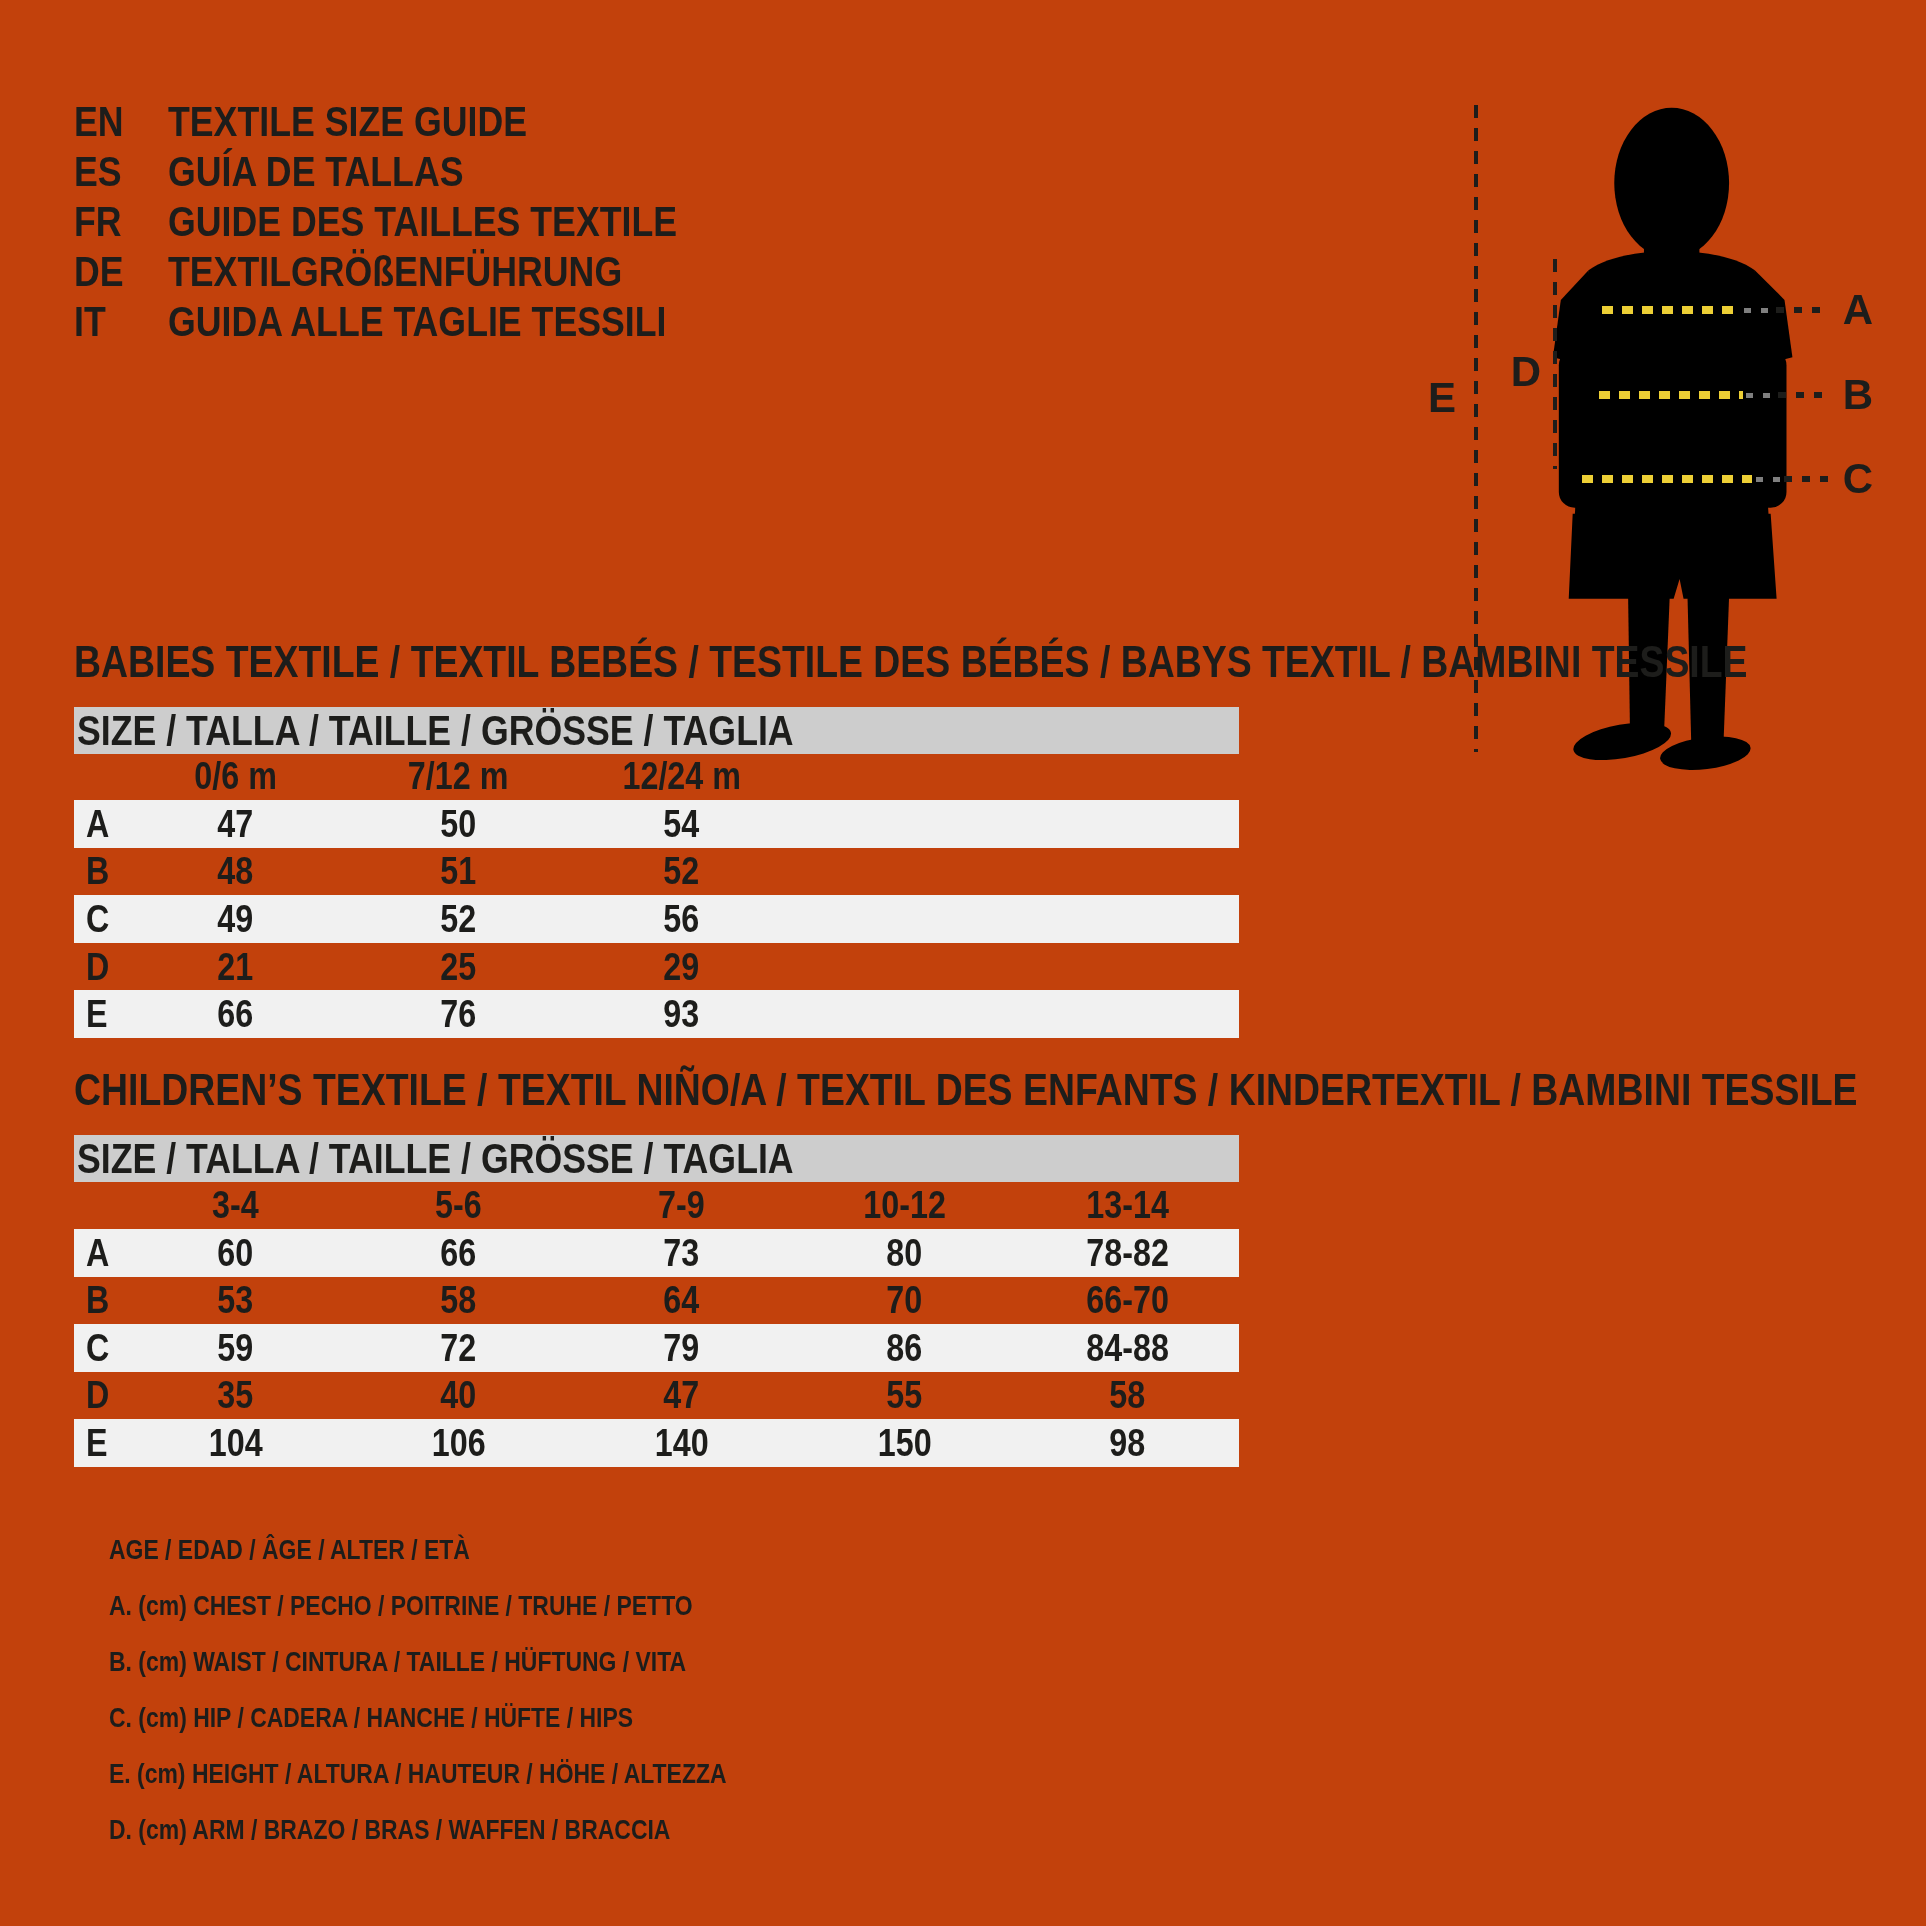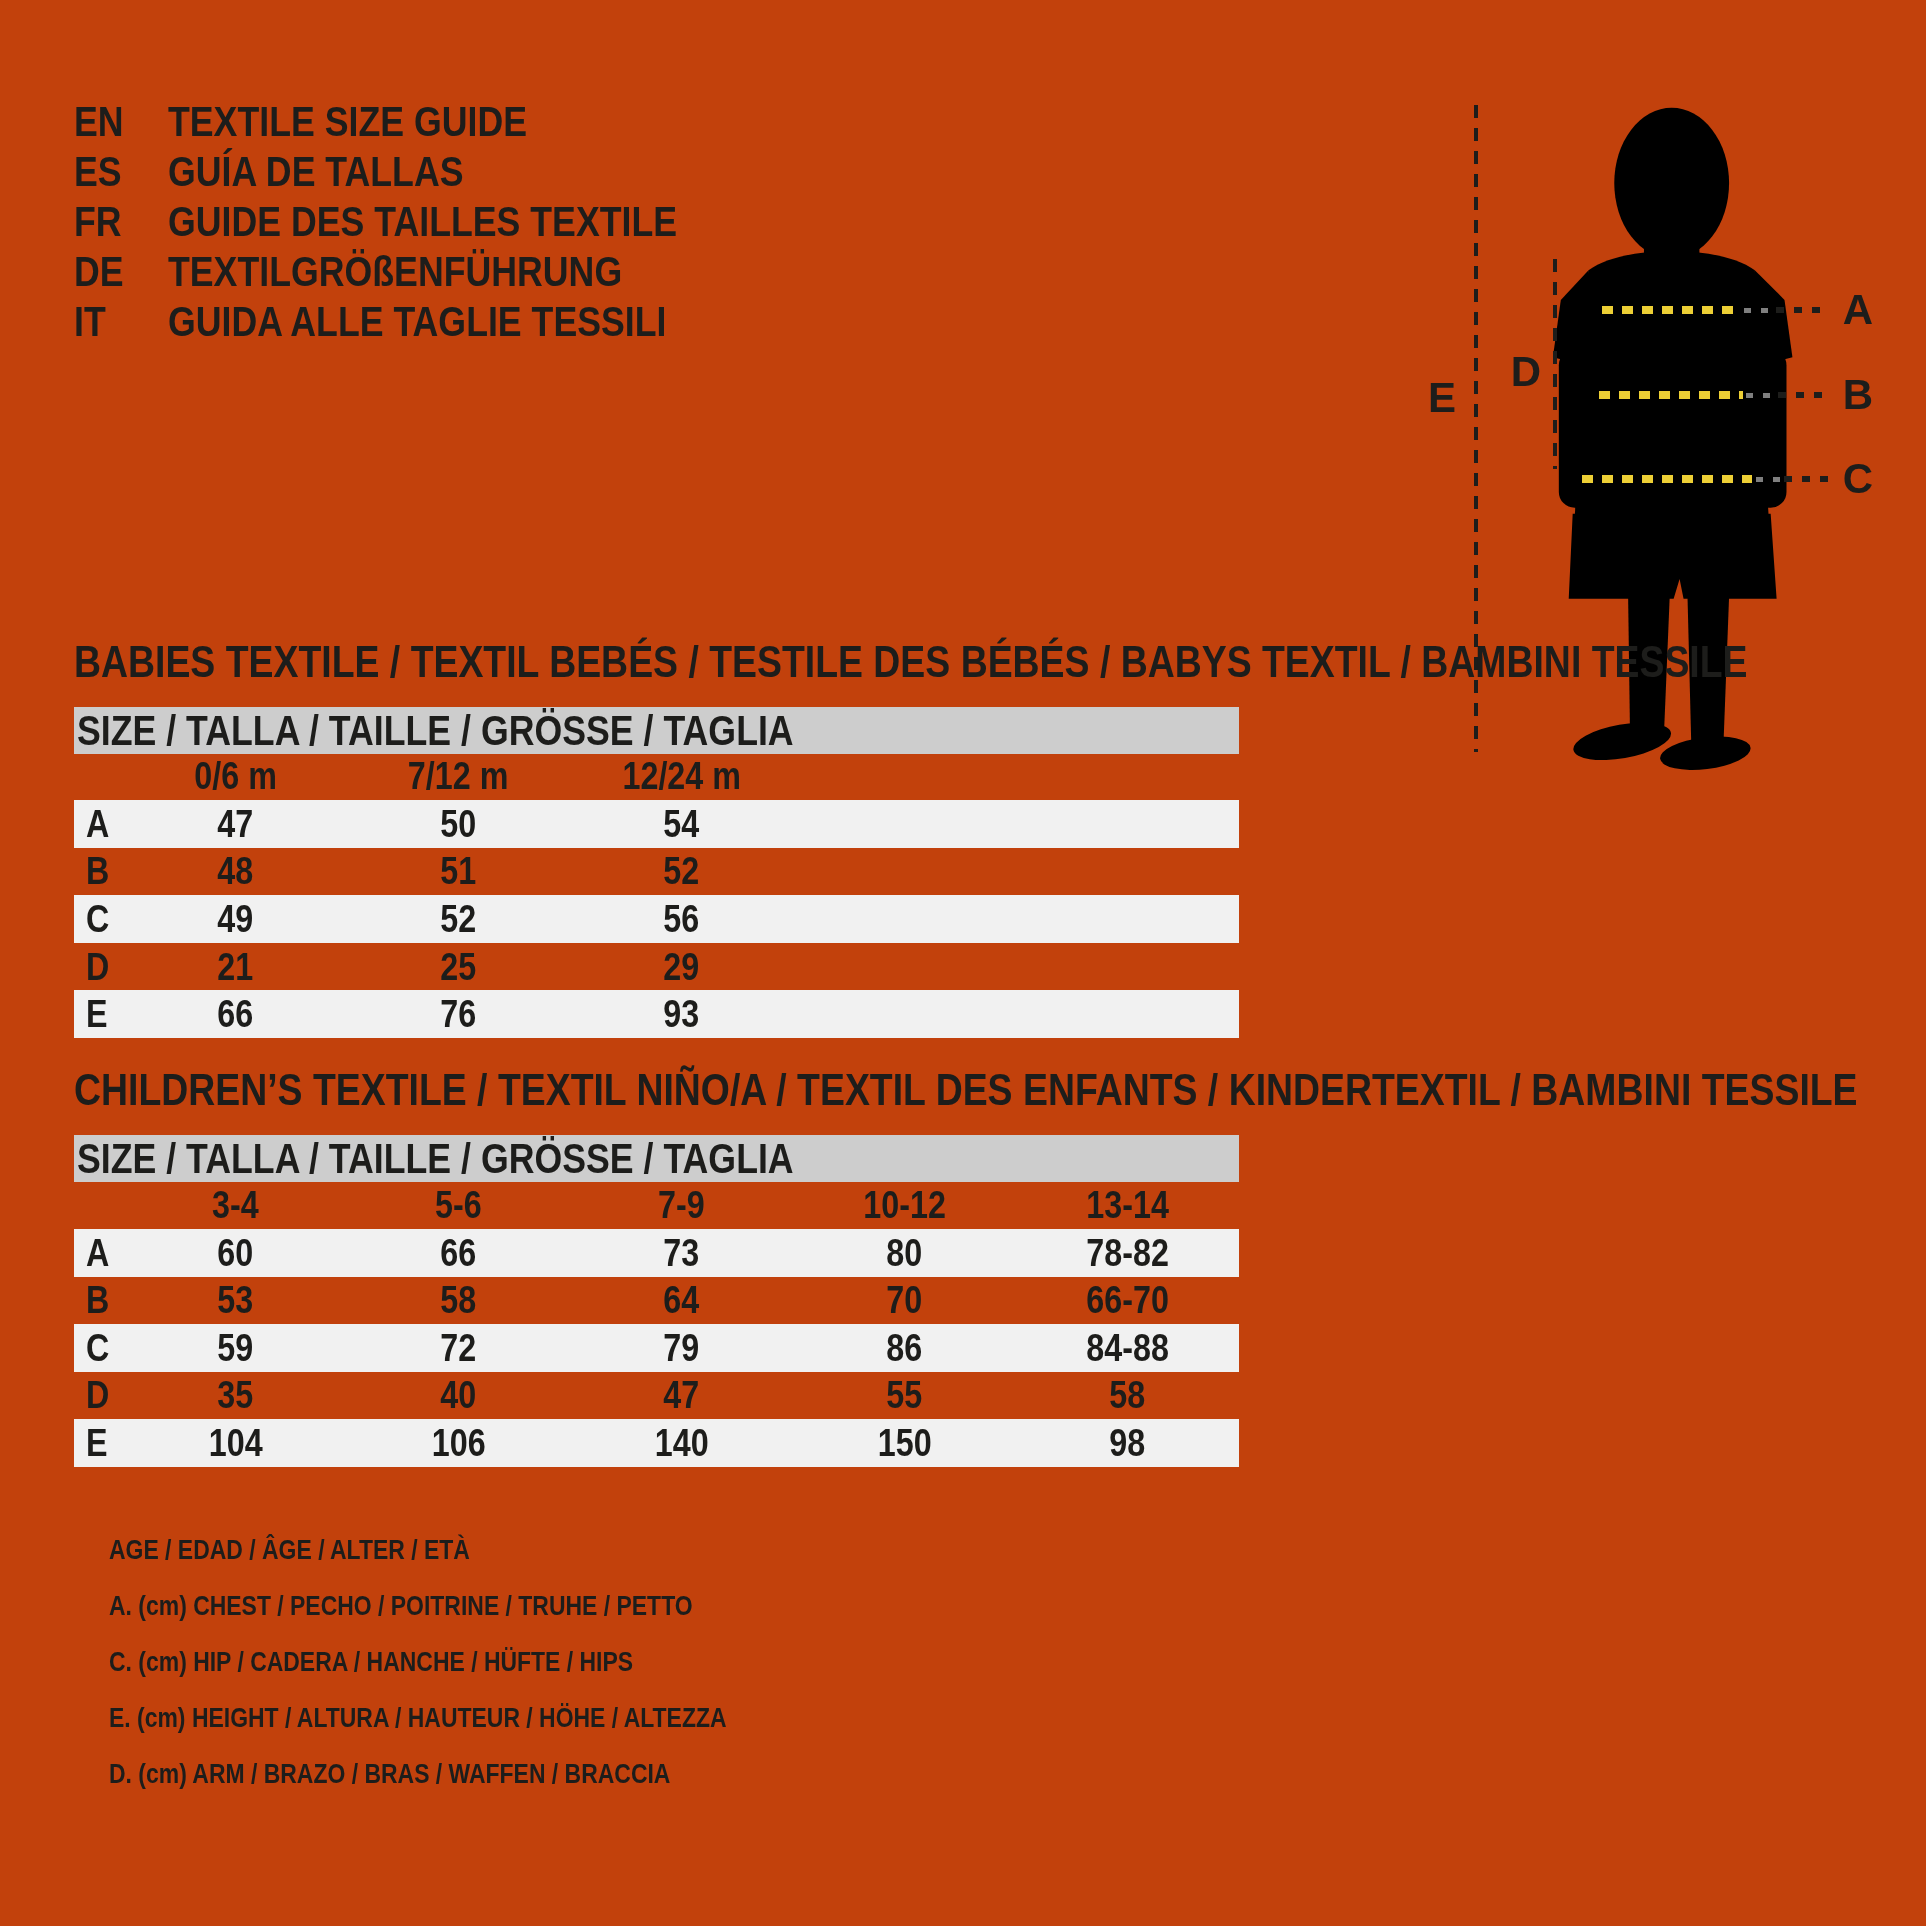--- a/index.html
+++ b/index.html
@@ -219,19 +219,20 @@
       <span class="cell"><span class="cx">106</span></span>
       <span class="cell"><span class="cx">140</span></span>
       <span class="cell"><span class="cx">150</span></span>
       <span class="cell"><span class="cx">98</span></span>
     </div>
   </section>
 
   <section class="legend">
     <div class="legend-line"><span class="cond">AGE / EDAD / ÂGE / ALTER / ETÀ</span></div>
     <div class="legend-line"><span class="cond">A. (cm) CHEST / PECHO / POITRINE / TRUHE / PETTO</span></div>
+    <div class="legend-line"><span class="cond">B. (cm) WAIST / CINTURA / TAILLE / HÜFTUNG / VITA</span></div>
     <div class="legend-line"><span class="cond">C. (cm) HIP / CADERA / HANCHE / HÜFTE / HIPS</span></div>
     <div class="legend-line"><span class="cond">E. (cm) HEIGHT / ALTURA / HAUTEUR / HÖHE / ALTEZZA</span></div>
     <div class="legend-line"><span class="cond">D. (cm) ARM / BRAZO / BRAS / WAFFEN / BRACCIA</span></div>
   </section>
 
 </div>
 
 
 </body></html>

